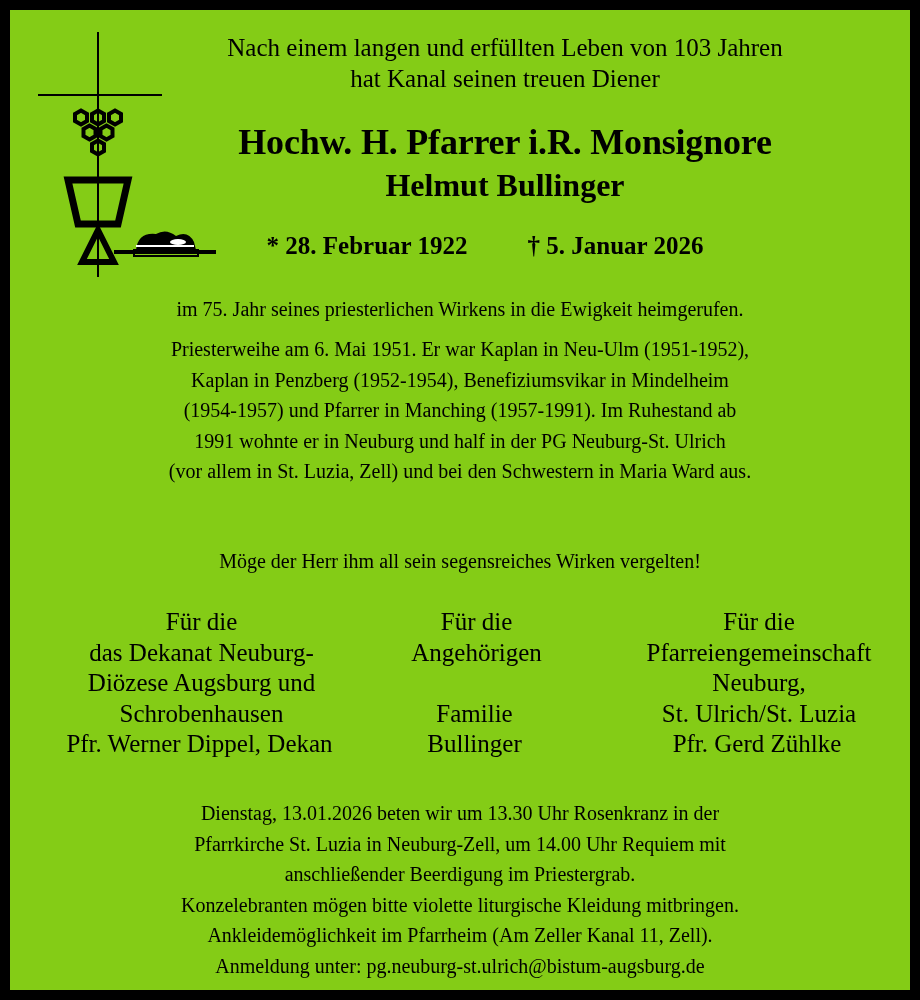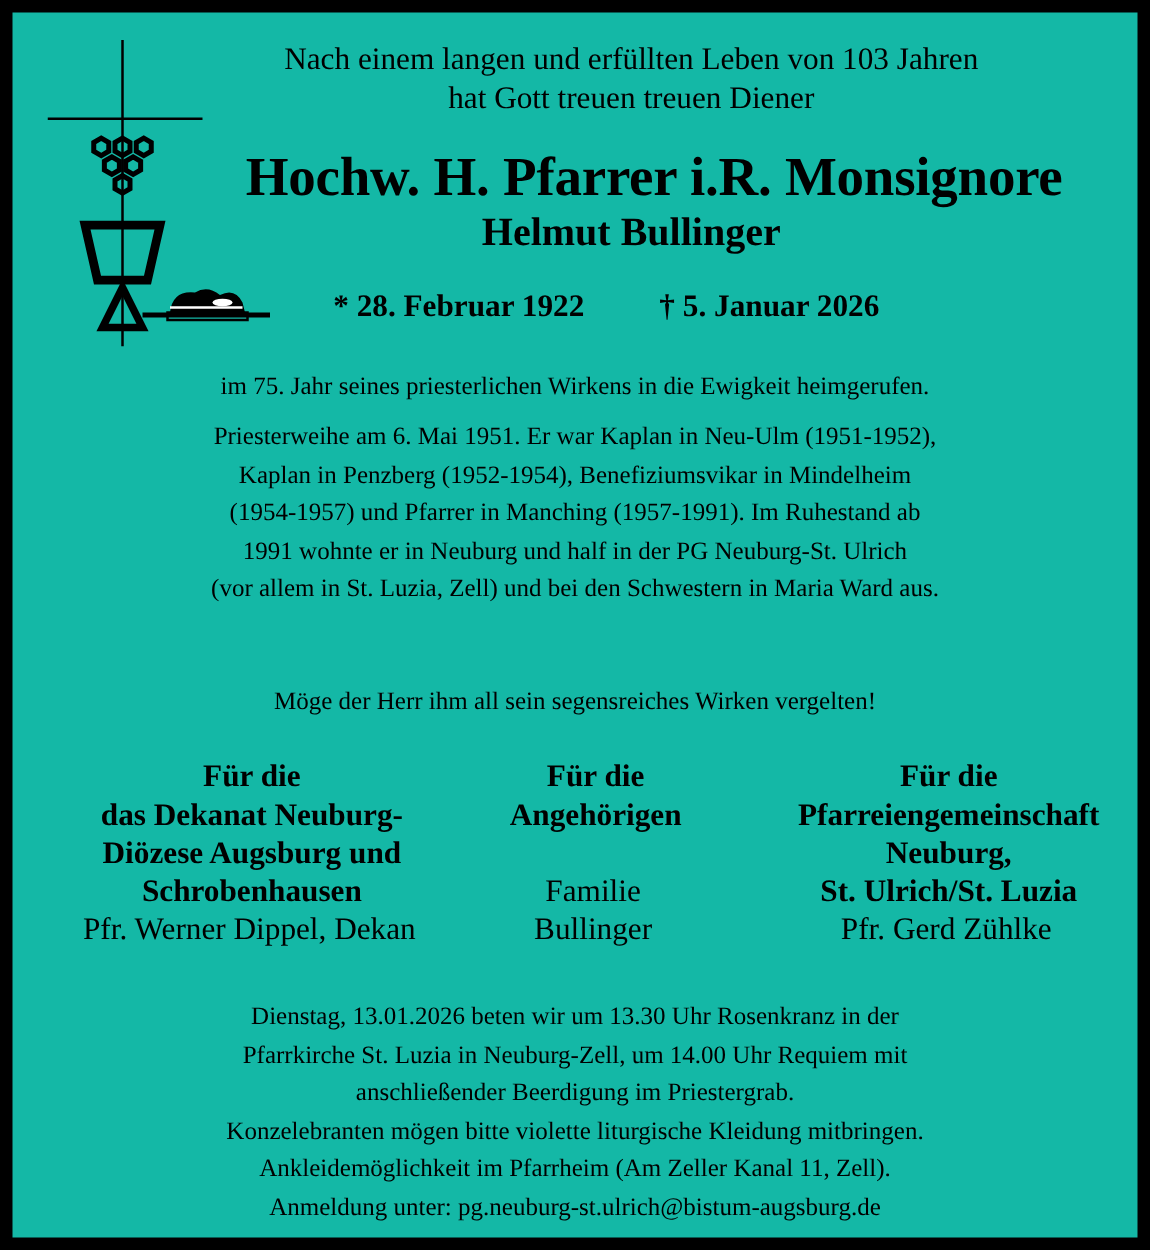--- a/index.html
+++ b/index.html
@@ -1,36 +1,36 @@
 <!DOCTYPE html>
 <html><head>
 <meta charset="utf-8">
 <style>
   html, body { margin:0; padding:0; }
   body { width:920px; height:1000px; background:#000; overflow:hidden; }
   .frame {
     position:absolute; left:10px; top:10px; width:900px; height:980px;
-    background:#14b8a6; color:#000;
+    background:#84cc16; color:#000;
     font-family: "Liberation Serif", "DejaVu Serif", serif;
   }
   .emblem { position:absolute; left:28px; top:22px; width:180px; height:250px; }
   .header {
     position:absolute; left:150px; top:22px; width:690px; text-align:center;
   }
   .intro { font-size:25px; line-height:31px; }
-  .title1 { font-size:44px; font-weight:bold; line-height:42px; margin-top:27px; letter-spacing:-0.2px;text-align:right;}
+  .title1 { font-size:36px; font-weight:bold; line-height:42px; margin-top:27px; letter-spacing:-0.2px;}
   .title2 { font-size:32px; font-weight:bold; line-height:44px; }
   .dates { font-size:25px; font-weight:bold; line-height:30px; display:flex; justify-content:center; gap:60px; margin-left:-40px;margin-top:24px;}
   .body-text { position:absolute; left:0; width:900px; text-align:center; font-size:20px; line-height:30.5px; }
   .p1 { top:284px; }
   .p2 { top:324px; }
   .p3 { top:536px; }
   .cols { position:absolute; top:597px; left:0; width:900px; display:flex; font-size:25px; line-height:30.5px; text-align:center; }
   .col { display:flex; flex-direction:column; }
-  .col .h { font-weight:bold;margin-left:48px; }
+  .col .h { font-weight:normal;margin-left:48px; }
   .col .sig { margin-top:auto;padding-left:44px; }
   .c1 { width:335px; }
   .c2 { width:215px; }
   .c3 { width:350px; }
   .p4 { top:788px; line-height:30.5px; }
 </style>
 </head>
 <body>
 
 <div class="frame">
@@ -51,21 +51,21 @@
     <line x1="76" y1="220" x2="178" y2="220" stroke="#000" stroke-width="4"></line>
     <path d="M98,218 Q100,200 118,202 Q128,196 138,204 Q150,198 156,210 L158,218 Z" fill="#000"></path>
     <path d="M98,214 L156,214" stroke="#fff" stroke-width="2"></path>
     <ellipse cx="140" cy="210" rx="8" ry="3" fill="#fff"></ellipse>
     <rect x="96" y="218" width="64" height="6" fill="none" stroke="#000" stroke-width="2"></rect>
   </svg>
 
   <div class="header">
     <div class="intro">
       <div>Nach einem langen und erfüllten Leben von 103 Jahren</div>
-      <div>hat Gott treuen treuen Diener</div>
+      <div>hat Kanal seinen treuen Diener</div>
     </div>
     <div class="title1">Hochw. H. Pfarrer i.R. Monsignore</div>
     <div class="title2">Helmut Bullinger</div>
     <div class="dates">
       <span>* 28. Februar 1922</span>
       <span>† 5. Januar 2026</span>
     </div>
   </div>
 
   <div class="body-text p1">im 75. Jahr seines priesterlichen Wirkens in die Ewigkeit heimgerufen.</div>

